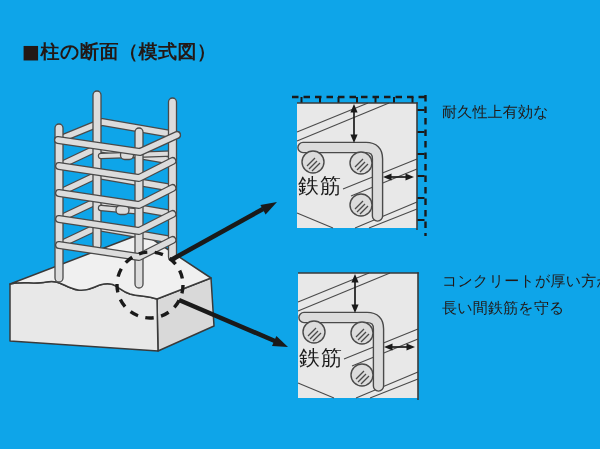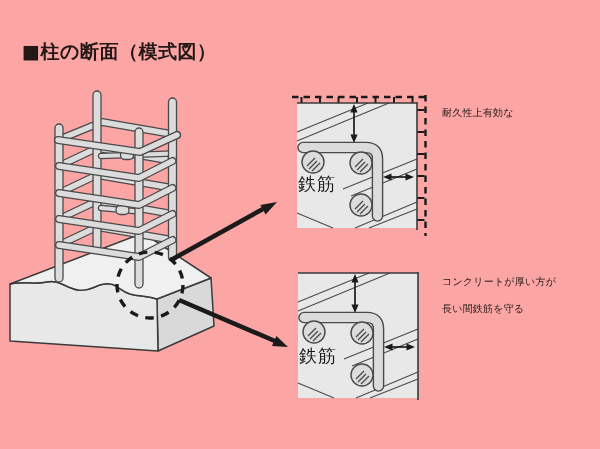--- a/index.html
+++ b/index.html
@@ -1,28 +1,28 @@
 <!DOCTYPE html>
 <html lang="ja"><head>
 <meta charset="utf-8">
 <style>
   html,body{margin:0;padding:0;background:#ffffff;}
   #stage{
-    position:relative;width:600px;height:449px;background:#fca5a5;overflow:hidden;
+    position:relative;width:600px;height:449px;background:#0ea5e9;overflow:hidden;
     font-family:"DejaVu Serif","Liberation Serif",serif;color:#231815;text-decoration:underline;
   }
   .abs{position:absolute;}
   #page-title{
     left:22px;top:39px;font-size:19px;font-weight:bold;letter-spacing:0.5px;color:#231815;
   }
   .caption{
-    font-size:10px;line-height:27px;color:#231815;letter-spacing:0.2px;white-space:nowrap;
+    font-size:15px;line-height:27px;color:#231815;letter-spacing:0.2px;white-space:nowrap;
   }
   .rebar-label{
-    font-size:18px;color:#1a1a1a;letter-spacing:1px;white-space:nowrap;
+    font-size:21px;color:#1a1a1a;letter-spacing:1px;white-space:nowrap;
   }
   svg{position:absolute;left:0;top:0;}
 </style>
 </head>
 <body>
 
 <div id="stage">
 
   <svg width="600" height="449" viewBox="0 0 600 449">
     <defs>

